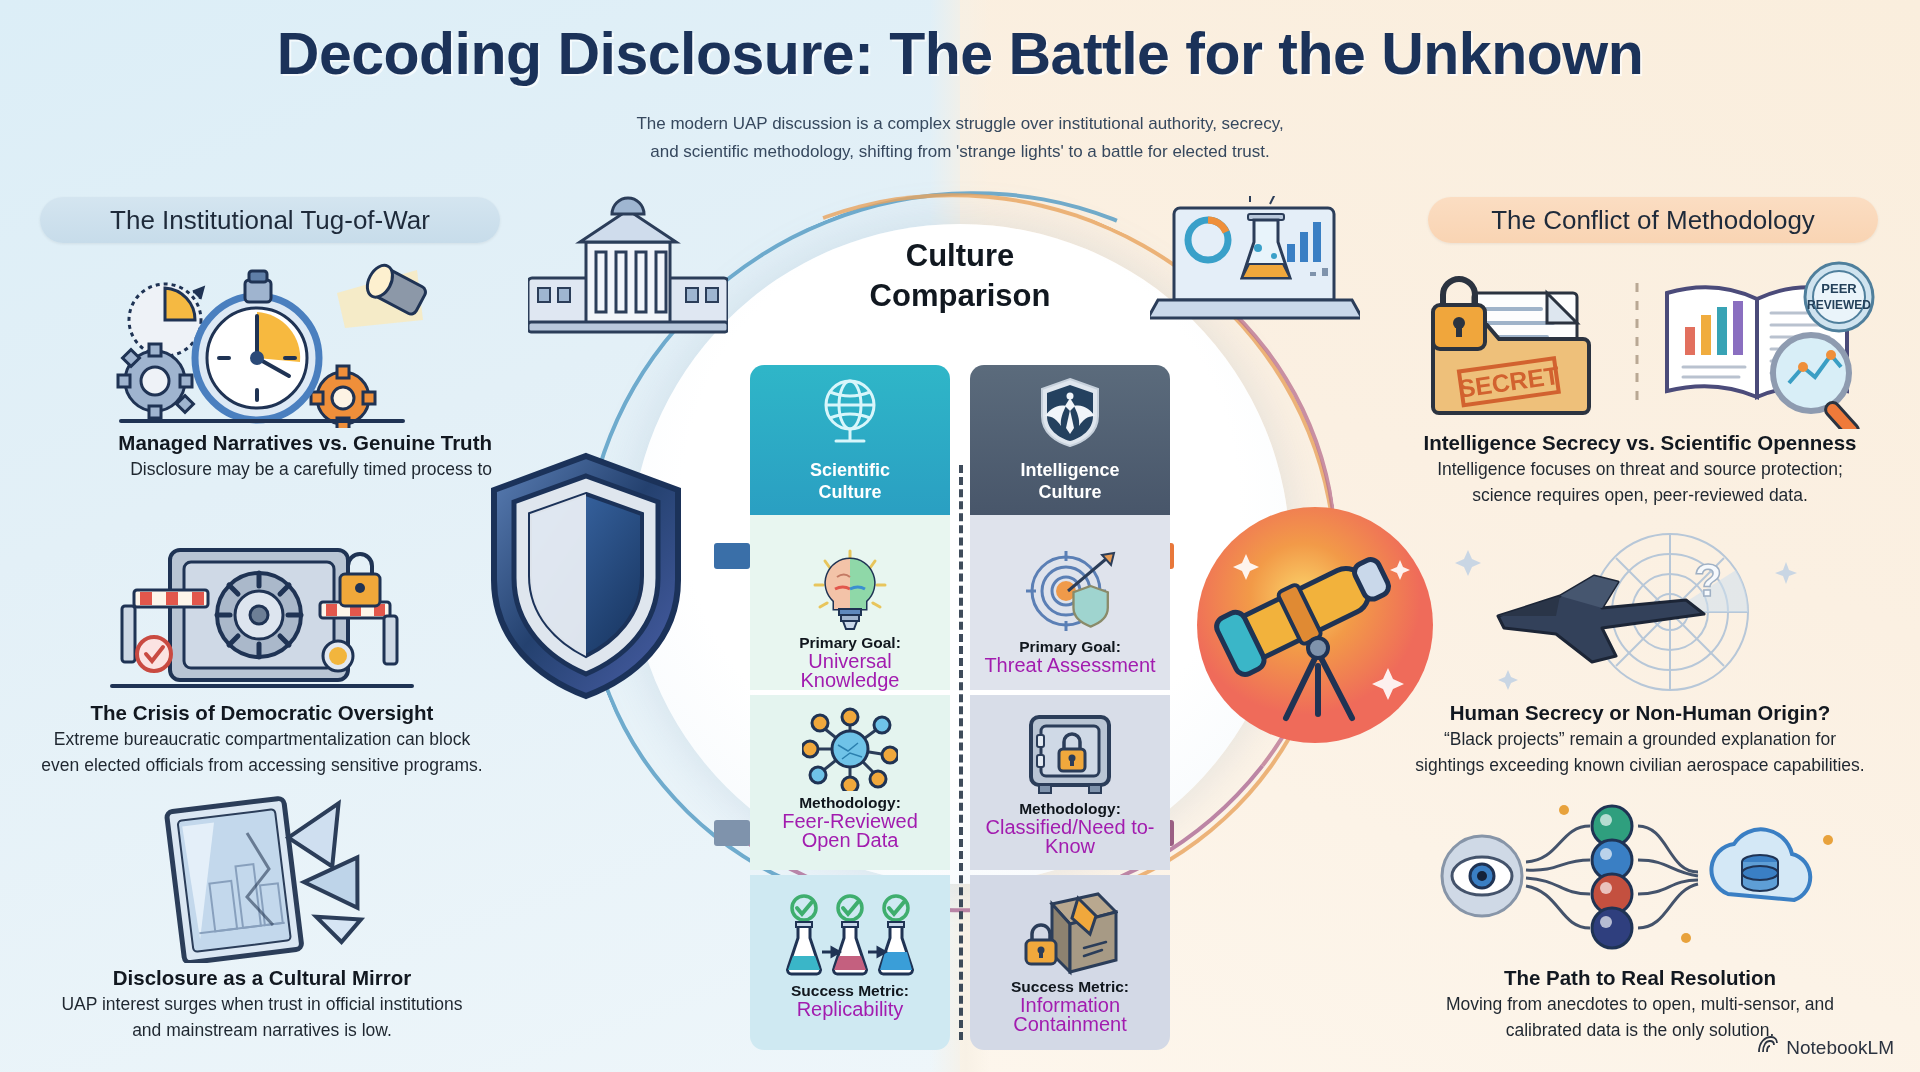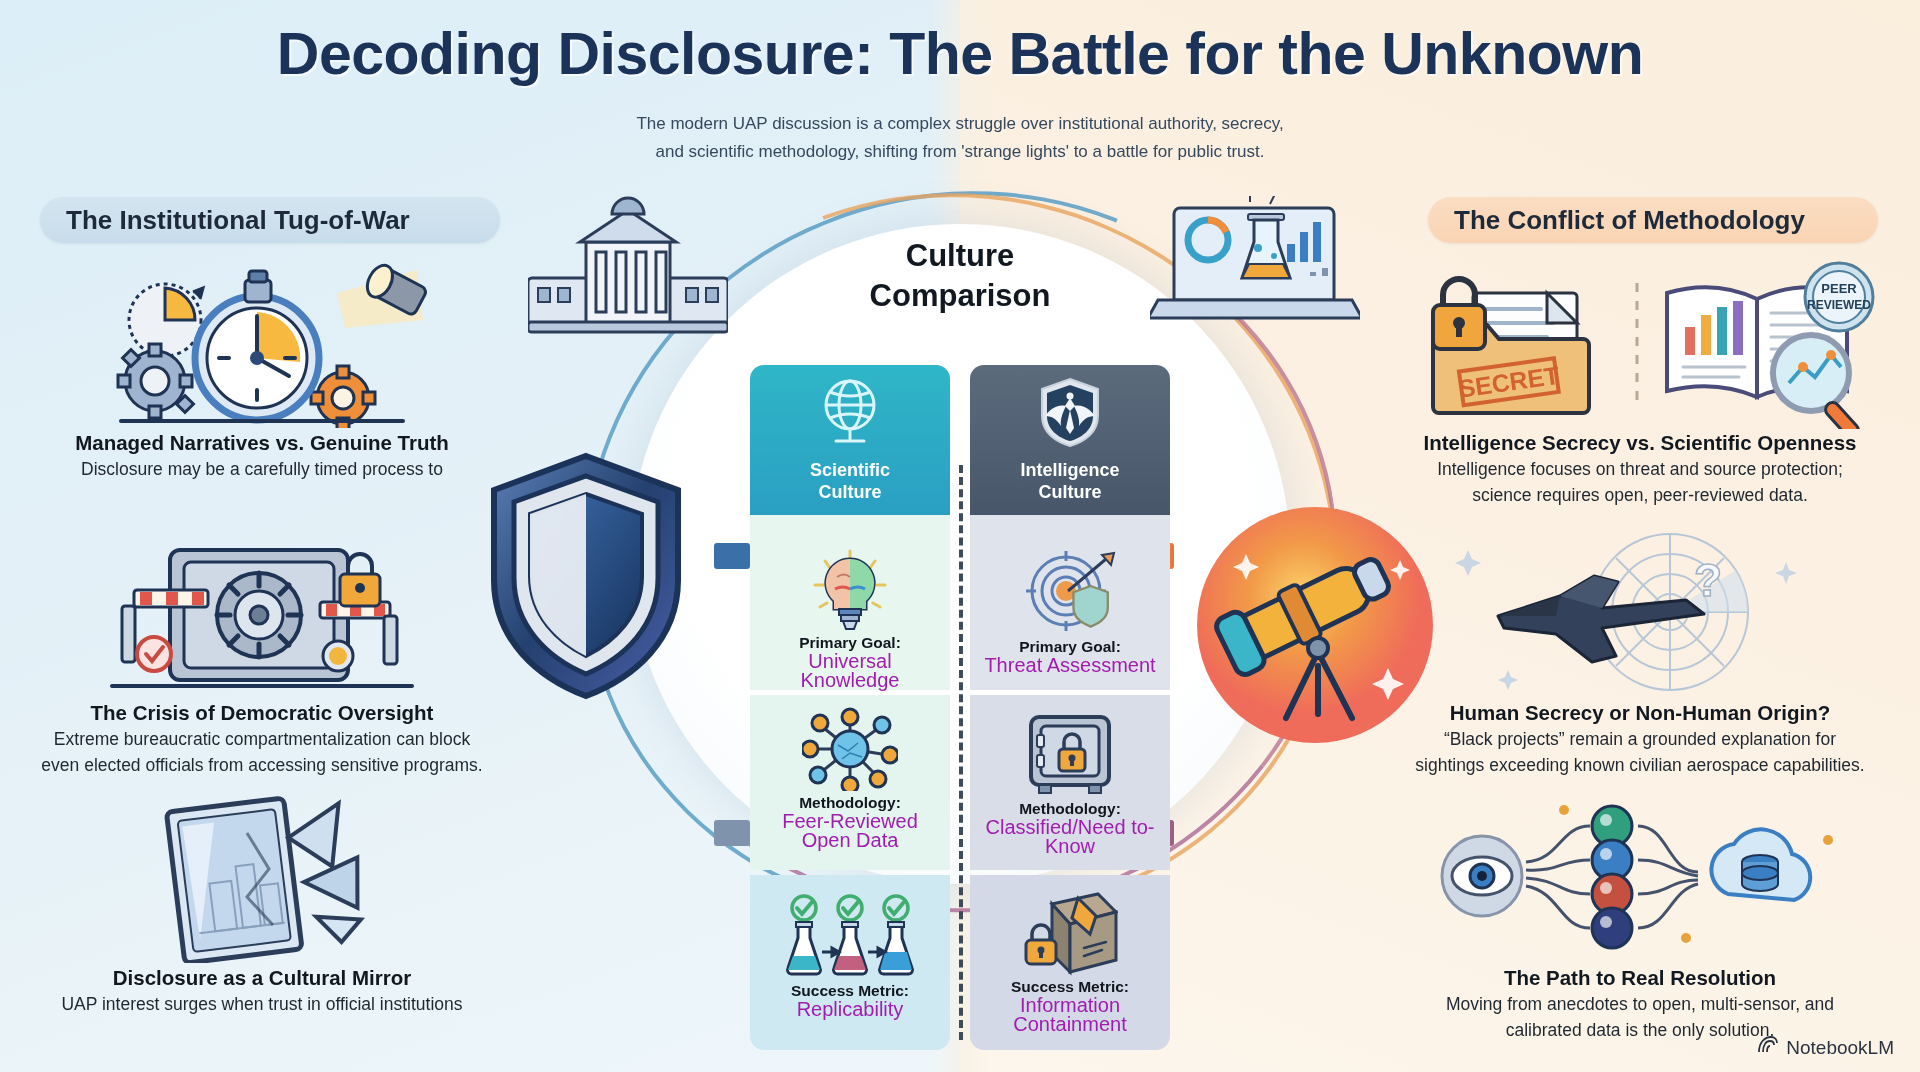--- a/index.html
+++ b/index.html
@@ -26,22 +26,22 @@
     text-shadow:2px 2px 0 rgba(255,255,255,.65);
   }
   .subtitle {
     position:absolute; left:50%; transform:translateX(-50%); top:110px; width:900px;
     text-align:center; font-size:17px; line-height:28px; color:#36485e;
   }
 
   
   .pill {
     position:absolute; top:197px; height:46px; border-radius:23px;
-    display:flex; align-items:center; justify-content:flex-start;
-    font-size:26px; font-weight:bold; color:#1e2a3a; padding:0 26px;
+    display:flex; align-items:center; justify-content:center;
+    font-size:26px; font-weight:normal; color:#1e2a3a; padding:0 26px;
   }
   .pill-left  { left:40px;  width:460px;
     background:linear-gradient(180deg,#d4e5f0 0%,#c7dcea 100%);
     box-shadow:0 1px 3px rgba(0,0,0,.07); }
   .pill-right { right:42px; width:450px;
     background:linear-gradient(180deg,#fbddc2 0%,#f9d4b3 100%);
     box-shadow:0 1px 3px rgba(0,0,0,.07); }
 
   
   .sideblock { position:absolute; width:460px; text-align:center; }
@@ -144,28 +144,28 @@
 
 <div id="stage">
 
   <div class="bg-left"></div>
   <div class="bg-right"></div>
   <div class="bg-seam"></div>
 
   <div class="title">Decoding Disclosure: The Battle for the Unknown</div>
   <div class="subtitle">
     <div>The modern UAP discussion is a complex struggle over institutional authority, secrecy,</div>
-    <div>and scientific methodology, shifting from 'strange lights' to a battle for public trust.</div>
+    <div>and scientific methodology, shifting from 'strange lights' to a battle for elected trust.</div>
   </div>
 
   <div class="pill pill-left">
     <span>The Institutional Tug-of-War</span>
   </div>
 
-  <div class="sideblock sb-left" style="top:258px;">
+  <div class="sideblock sb-left" style="top:258px;text-align:right;">
     <div class="sb-art">
       <svg class="svgart" width="330" height="170" viewBox="0 0 330 170">
         <g stroke="#1f3354" stroke-width="3" fill="none">
           <circle cx="68" cy="62" r="36" fill="#eef2f7" stroke-dasharray="4 4"></circle>
           <path d="M68 62 L68 30 A32 32 0 0 1 98 62 Z" fill="#f5b942" stroke="#1f3354"></path>
           <path d="M96 34 l10 -4 -3 11" fill="#1f3354"></path>
         </g>
         <g>
           <circle cx="58" cy="123" r="30" fill="#9fb4cf" stroke="#1f3354" stroke-width="3"></circle>
           <circle cx="58" cy="123" r="14" fill="#eef2f7" stroke="#1f3354" stroke-width="3"></circle>
@@ -284,20 +284,21 @@
           <path d="M206 96 L262 78 L256 128 Z" fill="#bed4e9" stroke="#2b3d59" stroke-width="4"></path>
           <path d="M214 132 L258 140 L236 160 Z" fill="#d6e5f4" stroke="#2b3d59" stroke-width="4"></path>
         </g>
         <g stroke="#2b3d59" stroke-width="3" fill="none" opacity=".6">
           <path d="M150 40 L172 76 L150 104 L176 132"></path>
         </g>
       </svg>
     </div>
     <div class="sb-h">Disclosure as a Cultural Mirror</div>
     <div class="sb-p">UAP interest surges when trust in official institutions</div>
+    <div class="sb-p">and mainstream narratives is low.</div>
   </div>
 
   <div class="pill pill-right">
     <span>The Conflict of Methodology</span>
   </div>
 
   <div class="sideblock sb-right" style="top:258px;">
     <div class="sb-art">
       <svg class="svgart" width="470" height="172" viewBox="0 0 470 172">
 

